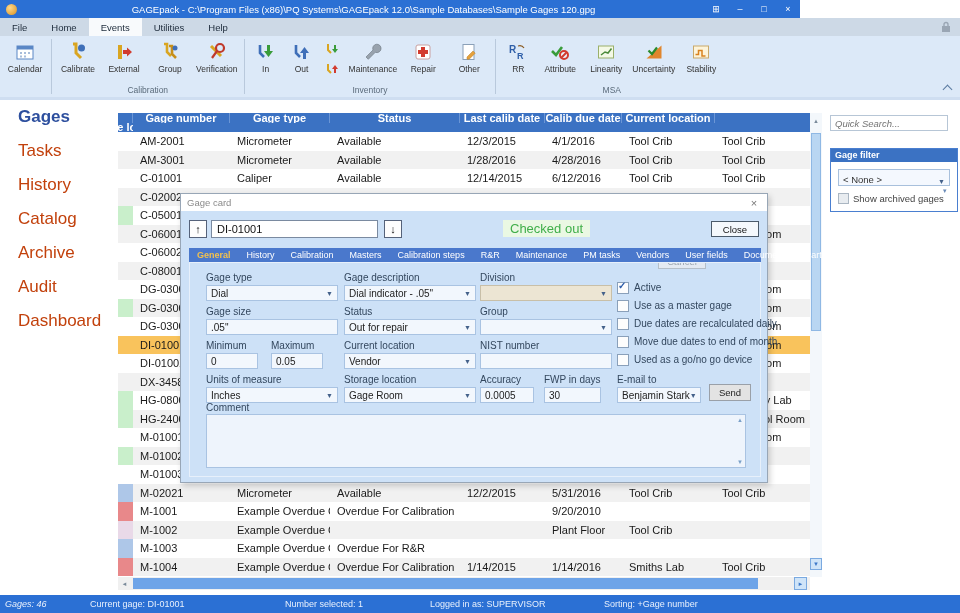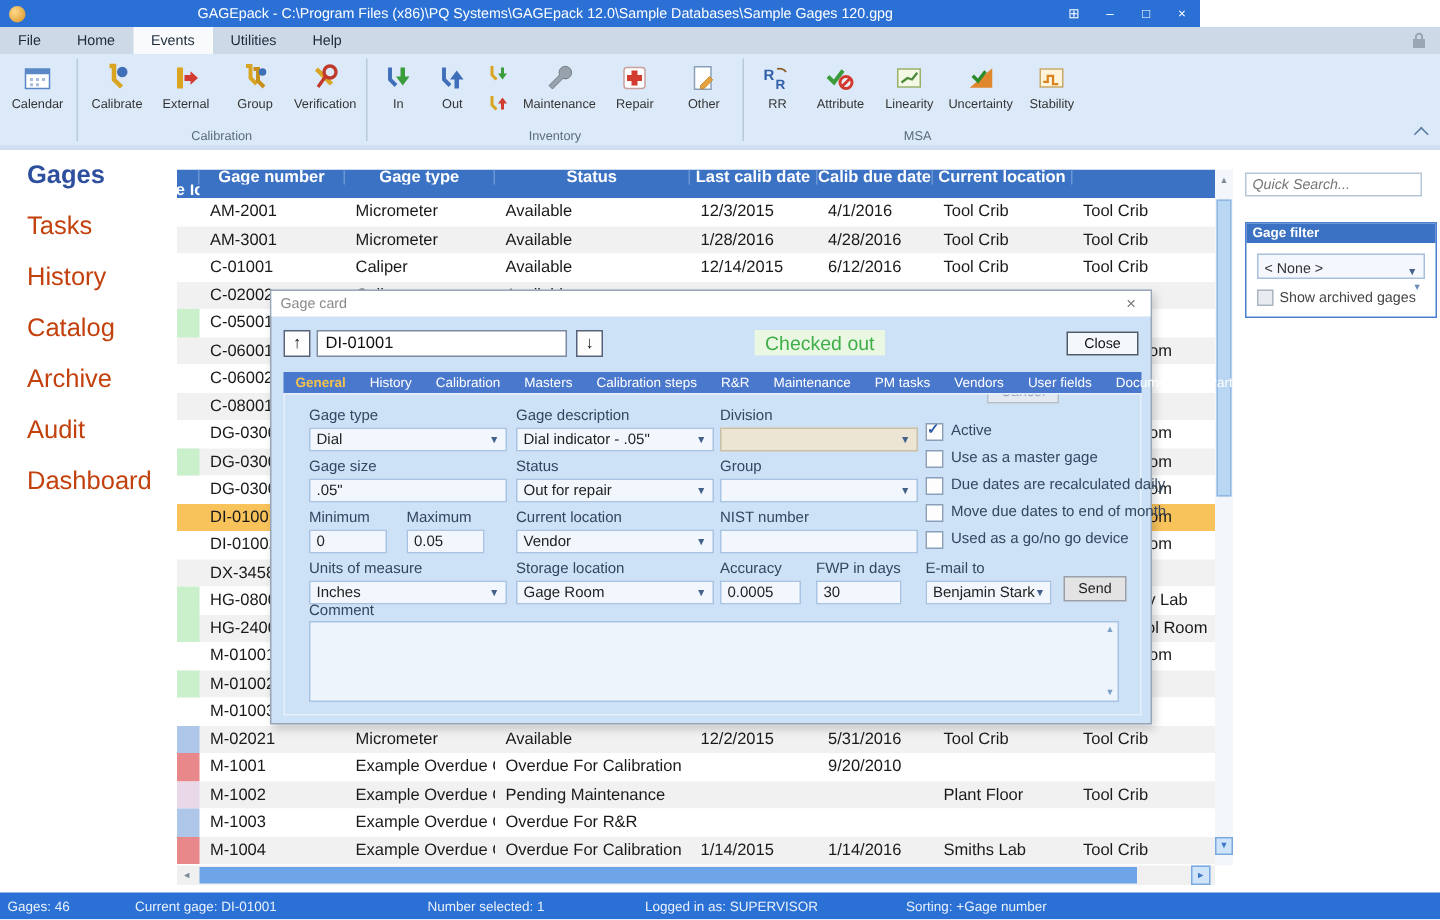--- a/index.html
+++ b/index.html
@@ -589,21 +589,20 @@
           <div class="tc"></div>
           <div class="tc">9/20/2010</div>
           <div class="tc"></div>
           <div class="tc"></div>
         </div>
 
         <div class="trow" data-selected="false">
           <div class="tc strip" data-strip="pink"></div>
           <div class="tc">M-1002</div>
           <div class="tc">Example Overdue Gage</div>
-          <div class="tc">Pending Maintenance</div>
           <div class="tc"></div>
           <div class="tc"></div>
           <div class="tc">Plant Floor</div>
           <div class="tc">Tool Crib</div>
         </div>
 
         <div class="trow" data-selected="false">
           <div class="tc strip" data-strip="blue"></div>
           <div class="tc">M-1003</div>
           <div class="tc">Example Overdue Gage</div>
@@ -834,20 +833,20 @@
         </div>
 
         <div class="cb" data-checked="false" style="left: 436px; top: 160px;">
           <span class="cbbox"></span>
           <span>Used as a go/no go device</span>
         </div>
       </div>
   </div>
 
   <div class="statusbar">
-    <span style="left:5px;">Gages: 46</span>
+    <span style="left:5px;font-style:italic;">Gages: 46</span>
     <span style="left:90px;">Current gage: DI-01001</span>
     <span style="left:285px;">Number selected: 1</span>
     <span style="left:430px;">Logged in as: SUPERVISOR</span>
     <span style="left:604px;">Sorting: +Gage number</span>
   </div>
 
 </div>
 
 </body></html>

